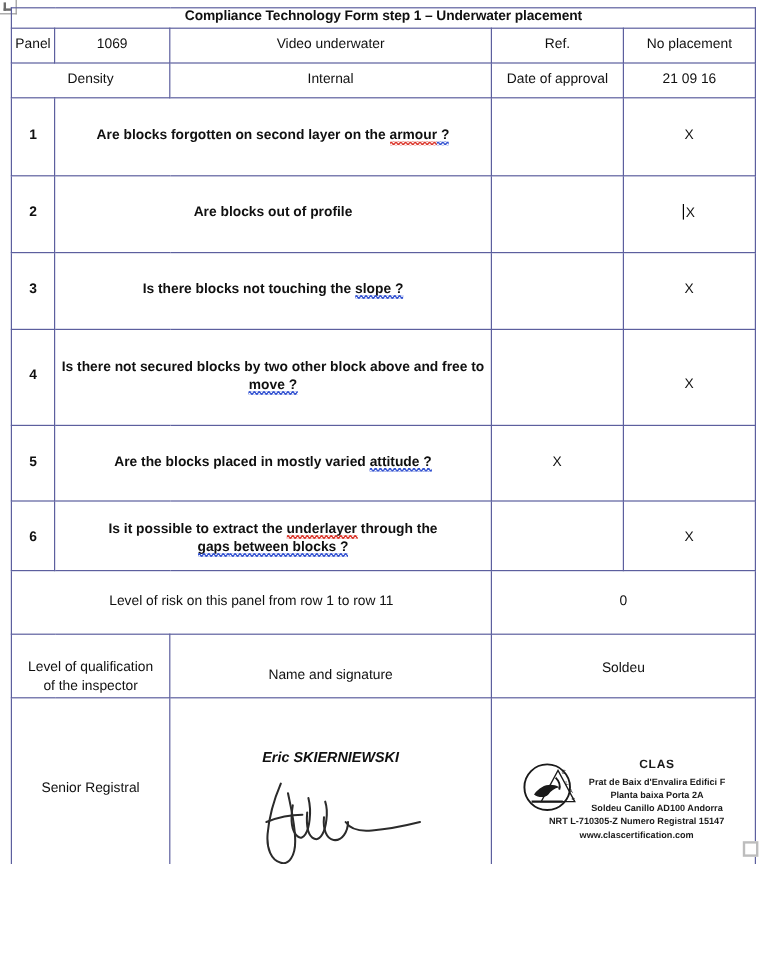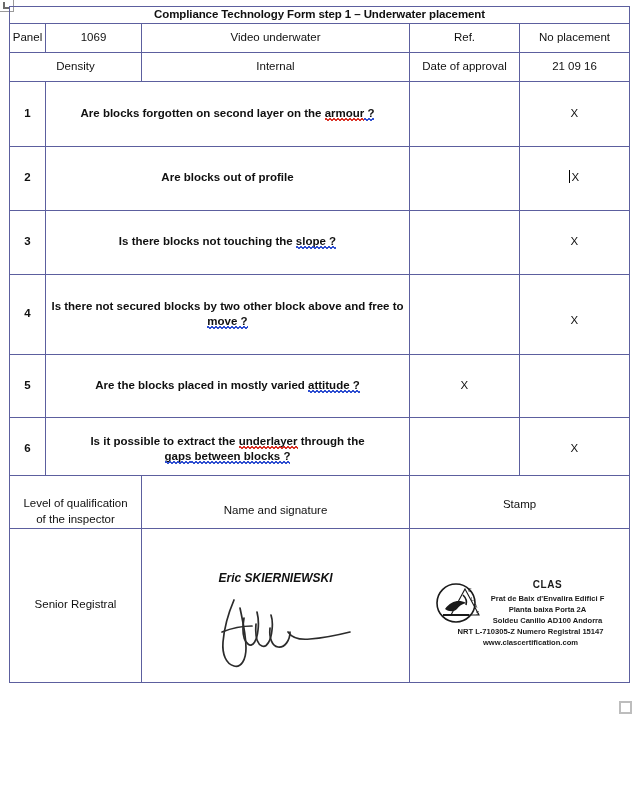--- a/index.html
+++ b/index.html
@@ -244,28 +244,32 @@
 
     <tr style="height:58px">
       <td class="num va-top" style="padding-top:6px">6</td>
       <td colspan="2" class="q va-top" style="padding-top:6px">
         <span>Is it possible to extract the </span><span class="sq-red">underlayer</span><span> through the </span><span class="sq-blue">gaps</span><span class="sq-blue"> between blocks ?</span>
       </td>
       <td class="mark va-top" style="padding-top:6px"></td>
       <td class="mark va-top" style="padding-top:6px">X</td>
     </tr>
 
+    <tr style="height:53px">
+      <td colspan="3" class="b">Level of risk on this panel from row 1 to row 11</td>
+      <td colspan="2" class="b">0</td>
+    </tr>
 
     <tr style="height:53px">
       <td colspan="2" class="b va-top" style="padding-top:20px">
         <div>Level of qualification</div>
         <div>of the inspector</div>
       </td>
       <td class="b va-top" style="padding-top:18px">Name and  signature</td>
-      <td colspan="2" class="b va-top" style="padding-top:6px">Stamp</td>
+      <td colspan="2" class="b va-top" style="padding-top:6px">Soldeu</td>
     </tr>
 
     <tr style="height:138px">
       <td colspan="2" class="reg">Senior Registral</td>
 
       <td class="va-top">
         <div class="sig-name">Eric SKIERNIEWSKI</div>
         <div class="sig-wrap">
           <svg class="sig-svg" width="190" height="90" viewBox="0 0 190 90">
             <g fill="none" stroke="#2b2b2b" stroke-width="1.7" stroke-linecap="round" stroke-linejoin="round">

